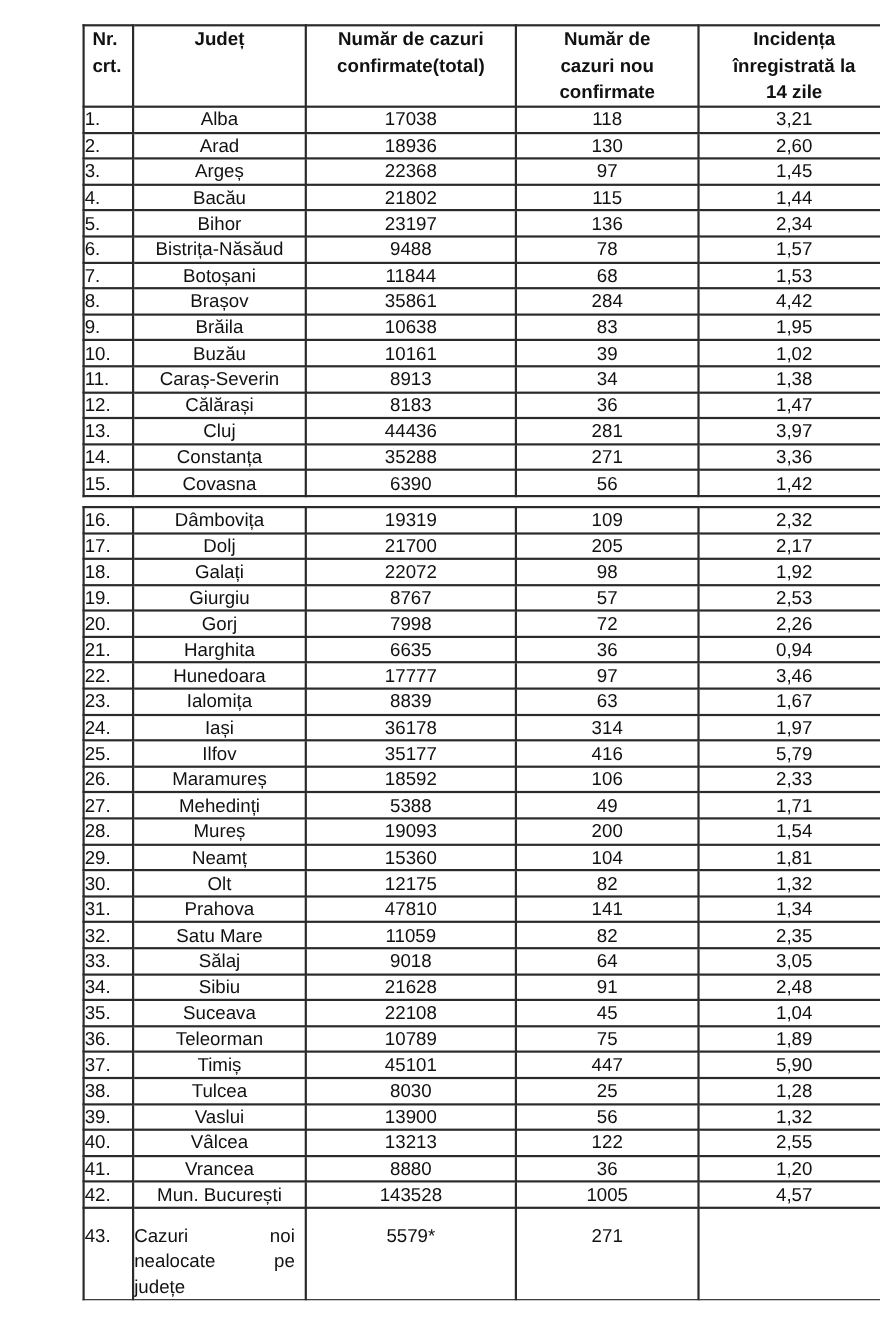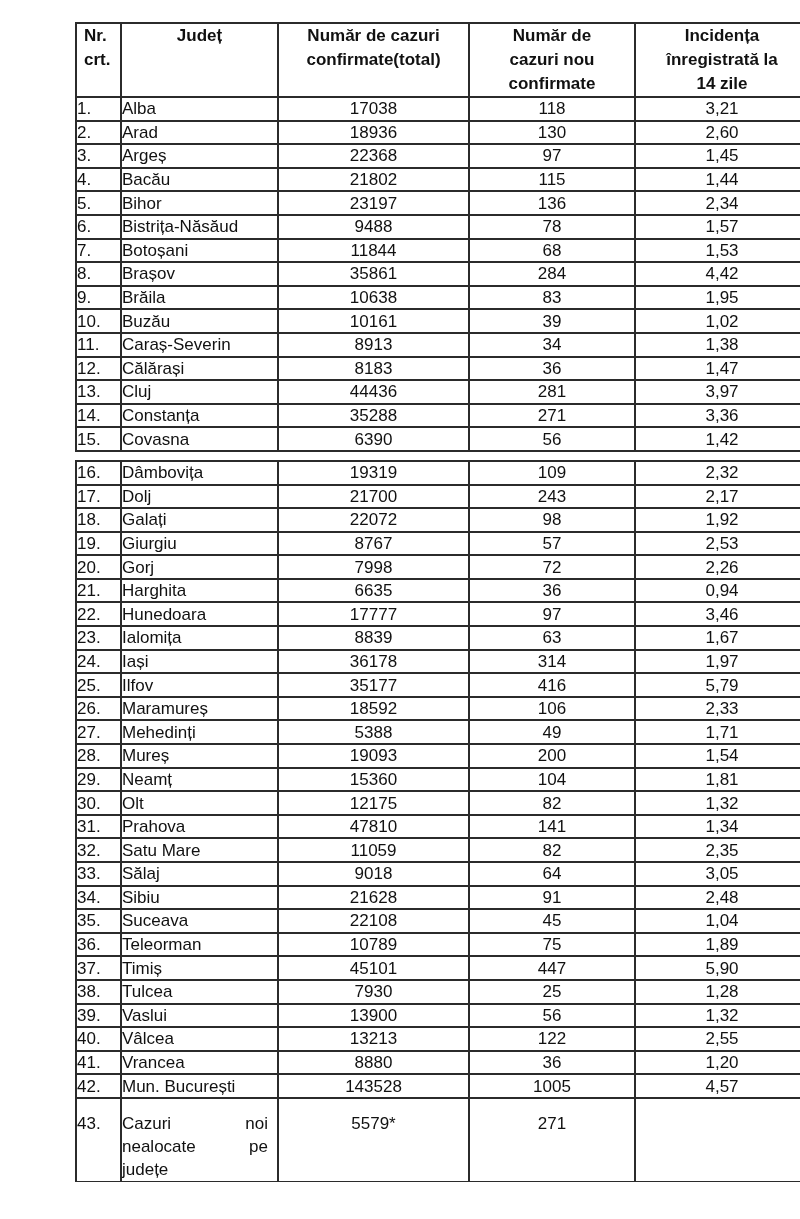--- a/index.html
+++ b/index.html
@@ -55,21 +55,21 @@
   tbody td {
     height: 21.6px;
     line-height: 21px;
     white-space: nowrap;
   }
   td.nr {
     text-align: left;
     padding-left: 5px;
   }
   td.county {
-    text-align: left;
+    text-align: center;
     padding-left: 8px;
   }
   td.num {
     text-align: center;
   }
   
   tr.tall td {
     height: 67px;
     vertical-align: top;
     line-height: 23px;
@@ -240,21 +240,21 @@
           <td class="nr">16.</td>
           <td class="county">Dâmbovița</td>
           <td class="num">19319</td>
           <td class="num">109</td>
           <td class="num">2,32</td>
         </tr>
         <tr>
           <td class="nr">17.</td>
           <td class="county">Dolj</td>
           <td class="num">21700</td>
-          <td class="num">243</td>
+          <td class="num">205</td>
           <td class="num">2,17</td>
         </tr>
         <tr>
           <td class="nr">18.</td>
           <td class="county">Galați</td>
           <td class="num">22072</td>
           <td class="num">98</td>
           <td class="num">1,92</td>
         </tr>
         <tr>
@@ -386,21 +386,21 @@
         <tr>
           <td class="nr">37.</td>
           <td class="county">Timiș</td>
           <td class="num">45101</td>
           <td class="num">447</td>
           <td class="num">5,90</td>
         </tr>
         <tr>
           <td class="nr">38.</td>
           <td class="county">Tulcea</td>
-          <td class="num">7930</td>
+          <td class="num">8030</td>
           <td class="num">25</td>
           <td class="num">1,28</td>
         </tr>
         <tr>
           <td class="nr">39.</td>
           <td class="county">Vaslui</td>
           <td class="num">13900</td>
           <td class="num">56</td>
           <td class="num">1,32</td>
         </tr>

